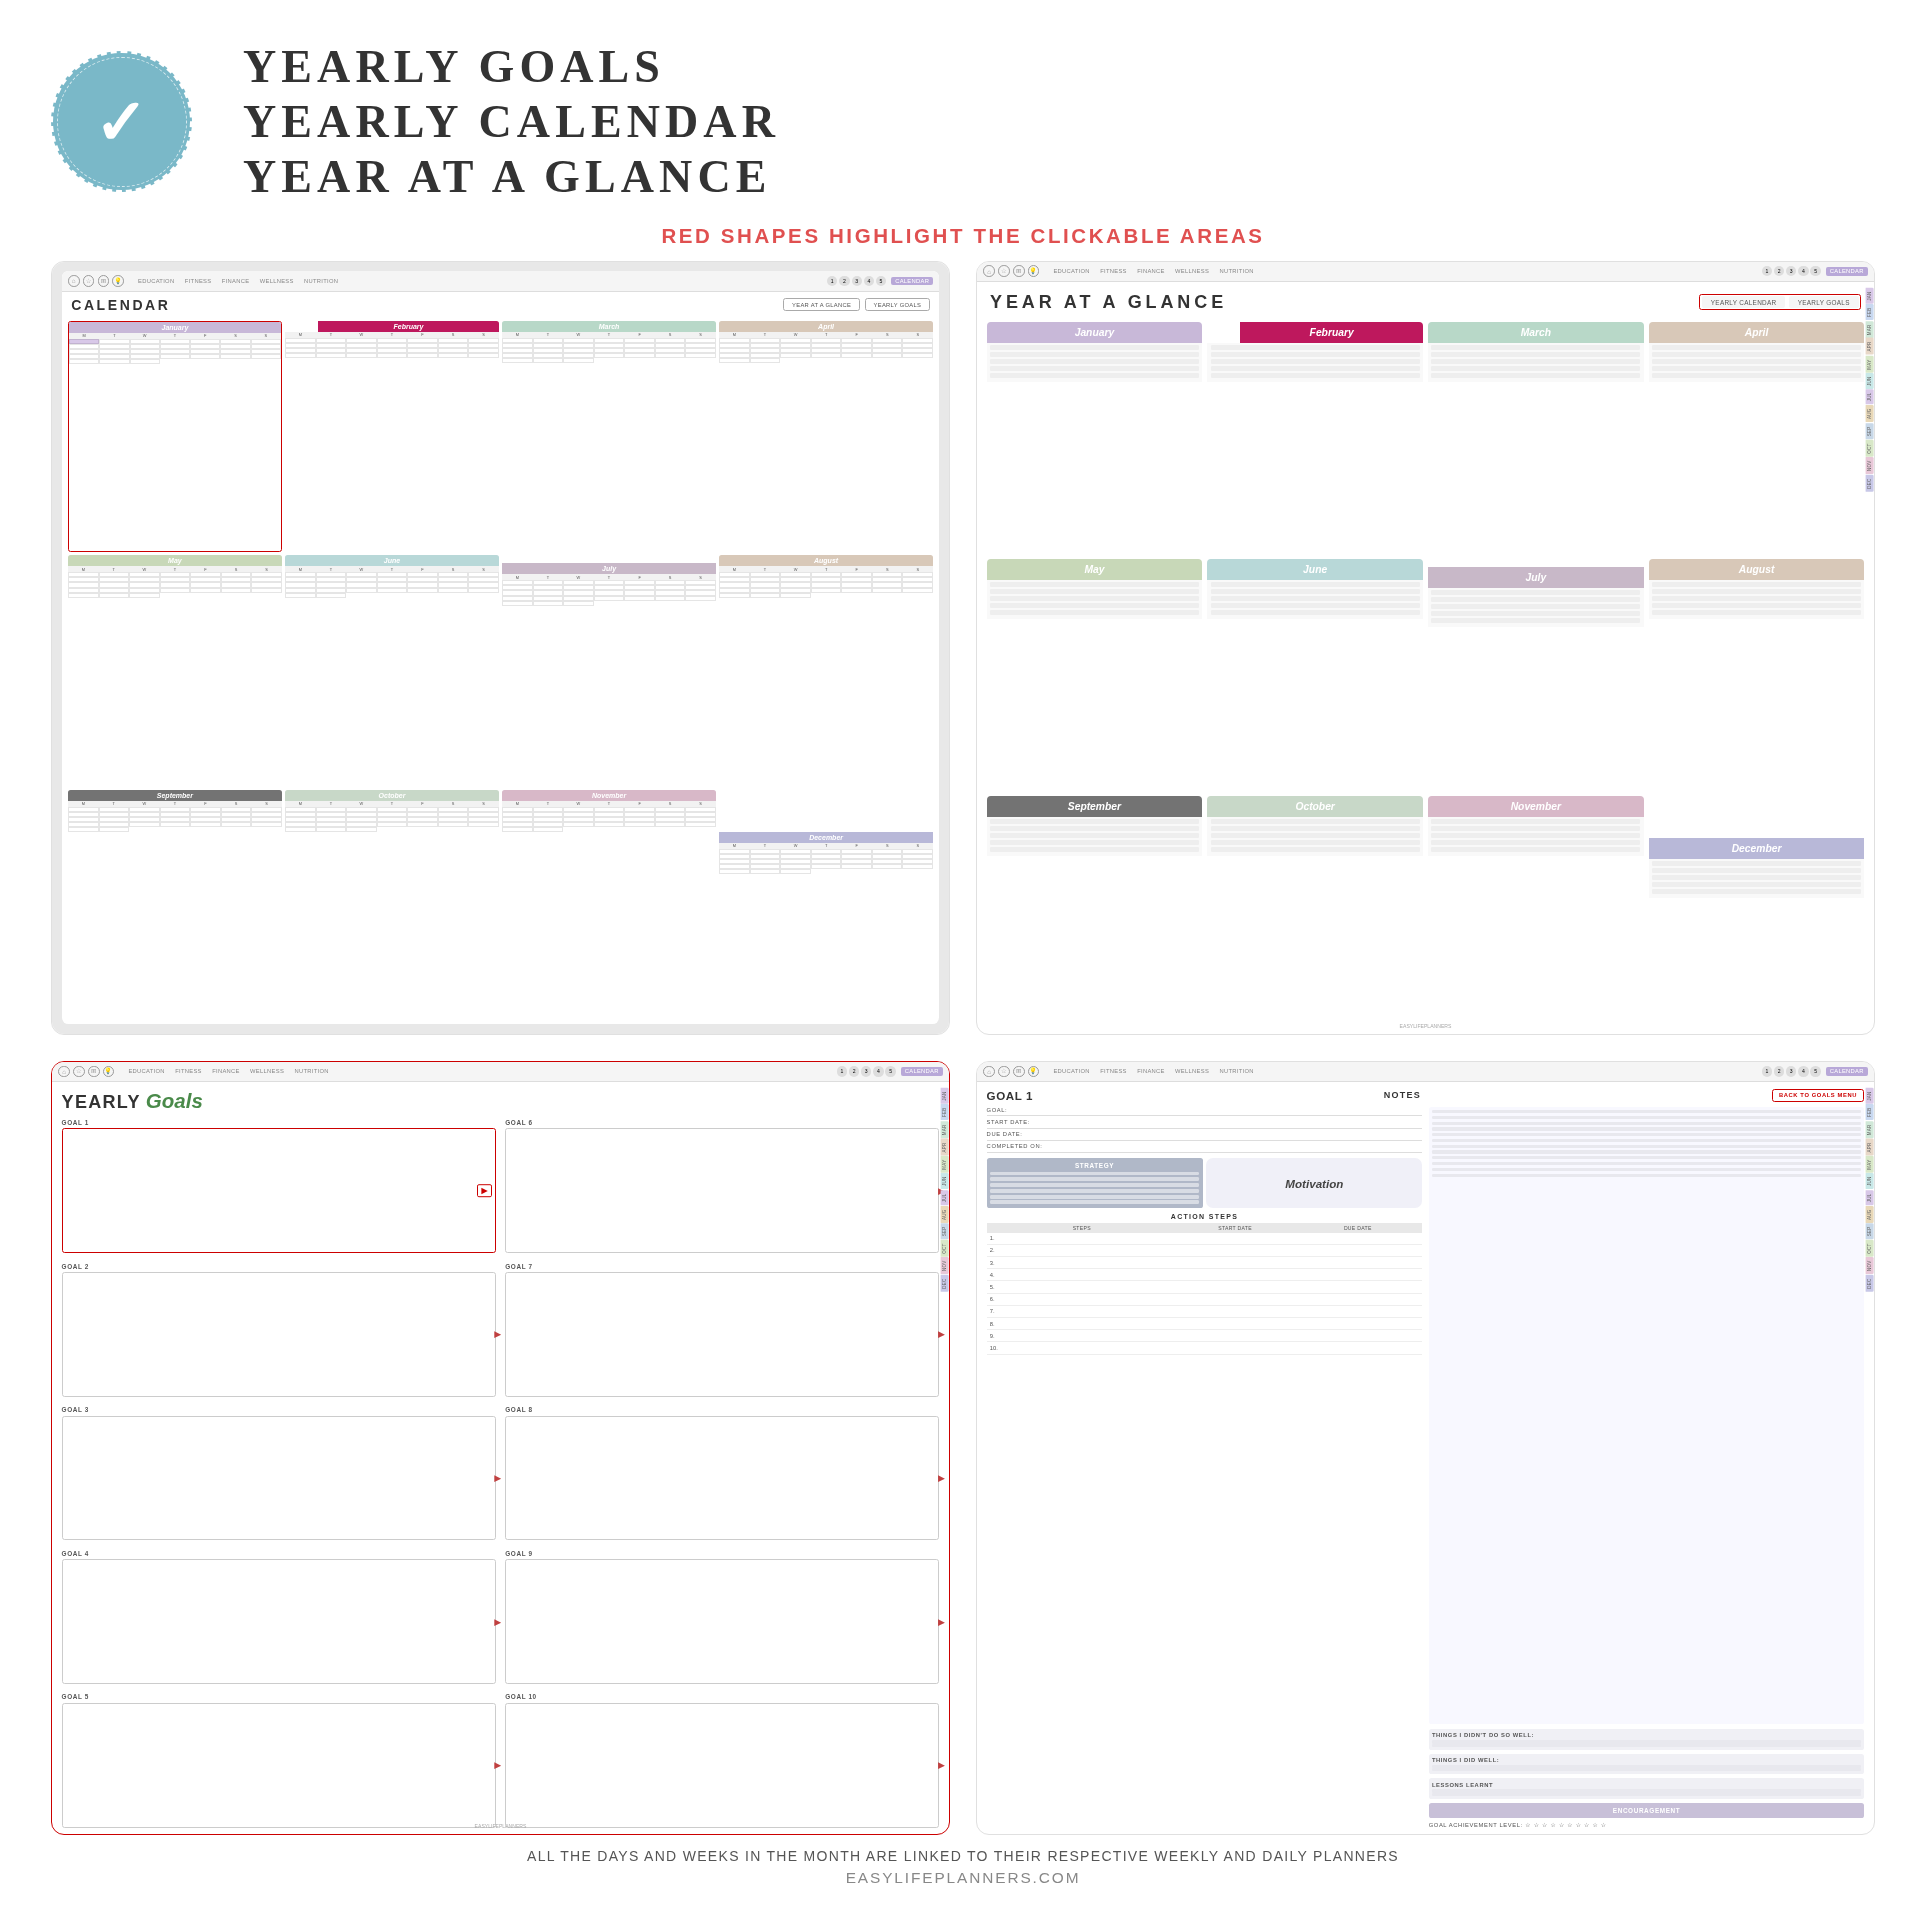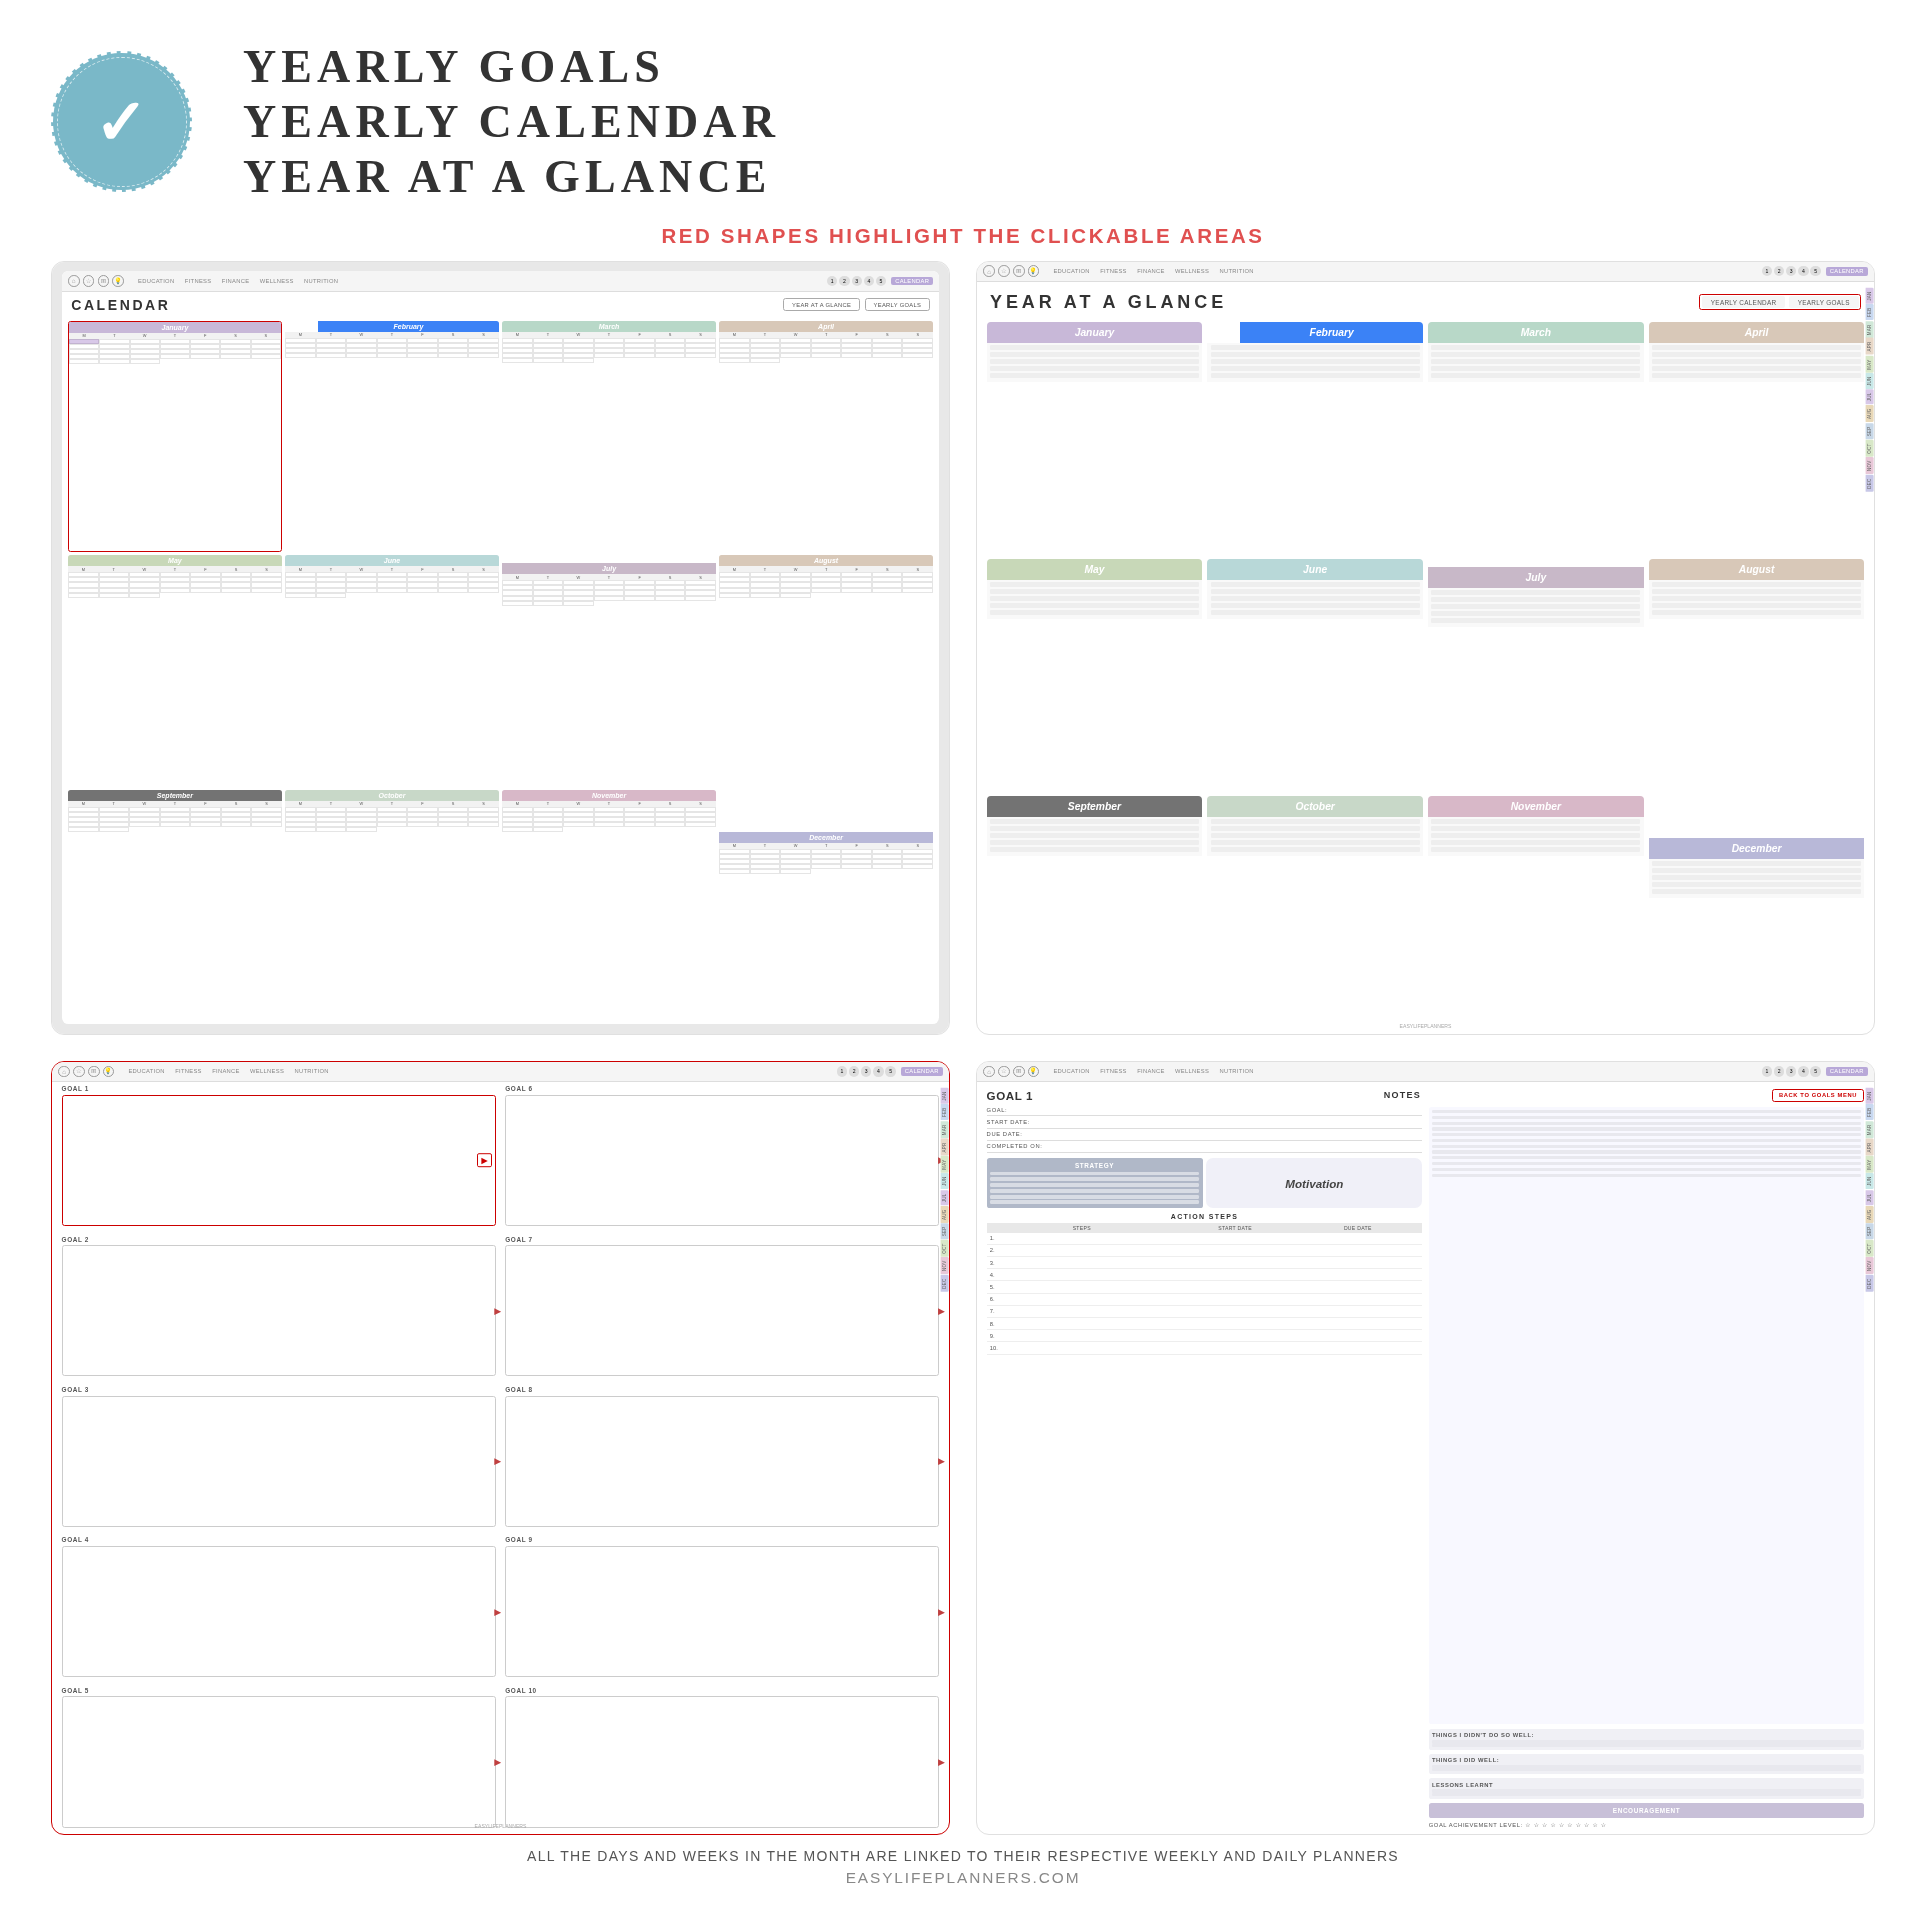--- a/index.html
+++ b/index.html
@@ -239,21 +239,21 @@
       display: grid;
       grid-template-columns: repeat(7, 1fr);
     }
     .month-day-cell {
       height: 5.1px;
       border: 0.3px solid rgba(0,0,0,0.1);
     }
 
     
     .jan { background: #c8b8d8; }
-    .feb { background: #3b82f6; margin-left: 33px; }
+    .feb { background: #be185d; margin-left: 33px; }
     .mar { background: #b8d8c8; }
     .apr { background: #d8c8b8; }
     .may { background: #c8d8b8; }
     .jun { background: #b8d8d8; }
     .jul { background: #c8b8c8; margin-top: 8px; }
     .aug { background: #d8c8b8; }
     .sep { background: #737373; }
     .oct { background: #c8d8c8; }
     .nov { background: #d8b8c8; }
     .dec { background: #b8b8d8; margin-top: 42px; }
@@ -1455,20 +1455,24 @@
         <div class="ipad-nav-nums">
           <div class="ipad-num">1</div>
             <div class="ipad-num">2</div>
             <div class="ipad-num">3</div>
             <div class="ipad-num">4</div>
             <div class="ipad-num">5</div>
         </div>
         <span class="ipad-tab ipad-tab-active">CALENDAR</span>
       </div>
 
+      <div class="goals-title-row">
+        <span class="goals-title-yearly">YEARLY</span>
+        <span class="goals-title-goals">Goals</span>
+      </div>
 
       <div class="goals-grid">
 
         <div class="goal-item">
           <div class="goal-label">GOAL 1</div>
           <div style="position:relative; flex:1; min-height:35px; border: 1.3px solid #c00; border-radius:2.6px;">
             <div style="position:absolute; right:3.2px; top:50%; transform:translateY(-50%); border:1.3px solid #c00; background:white; border-radius:1.9px; padding:1.3px 3.2px; color:#c00; font-size:7.7px; font-weight:bold;">▶</div>
           </div>
         </div>
 

